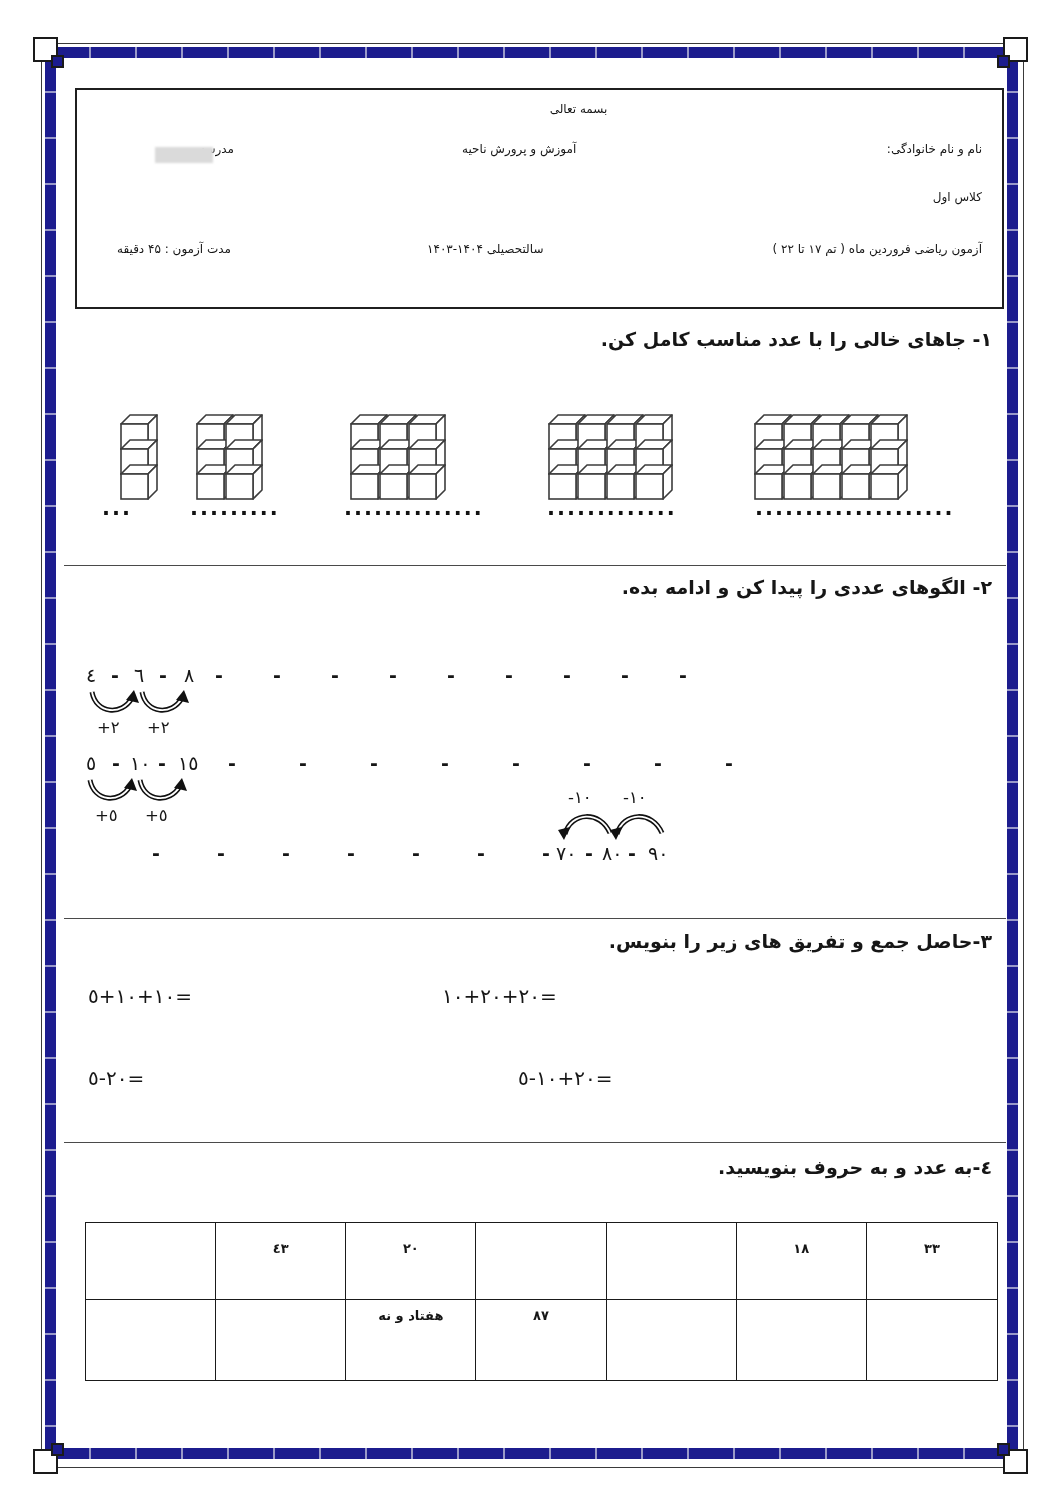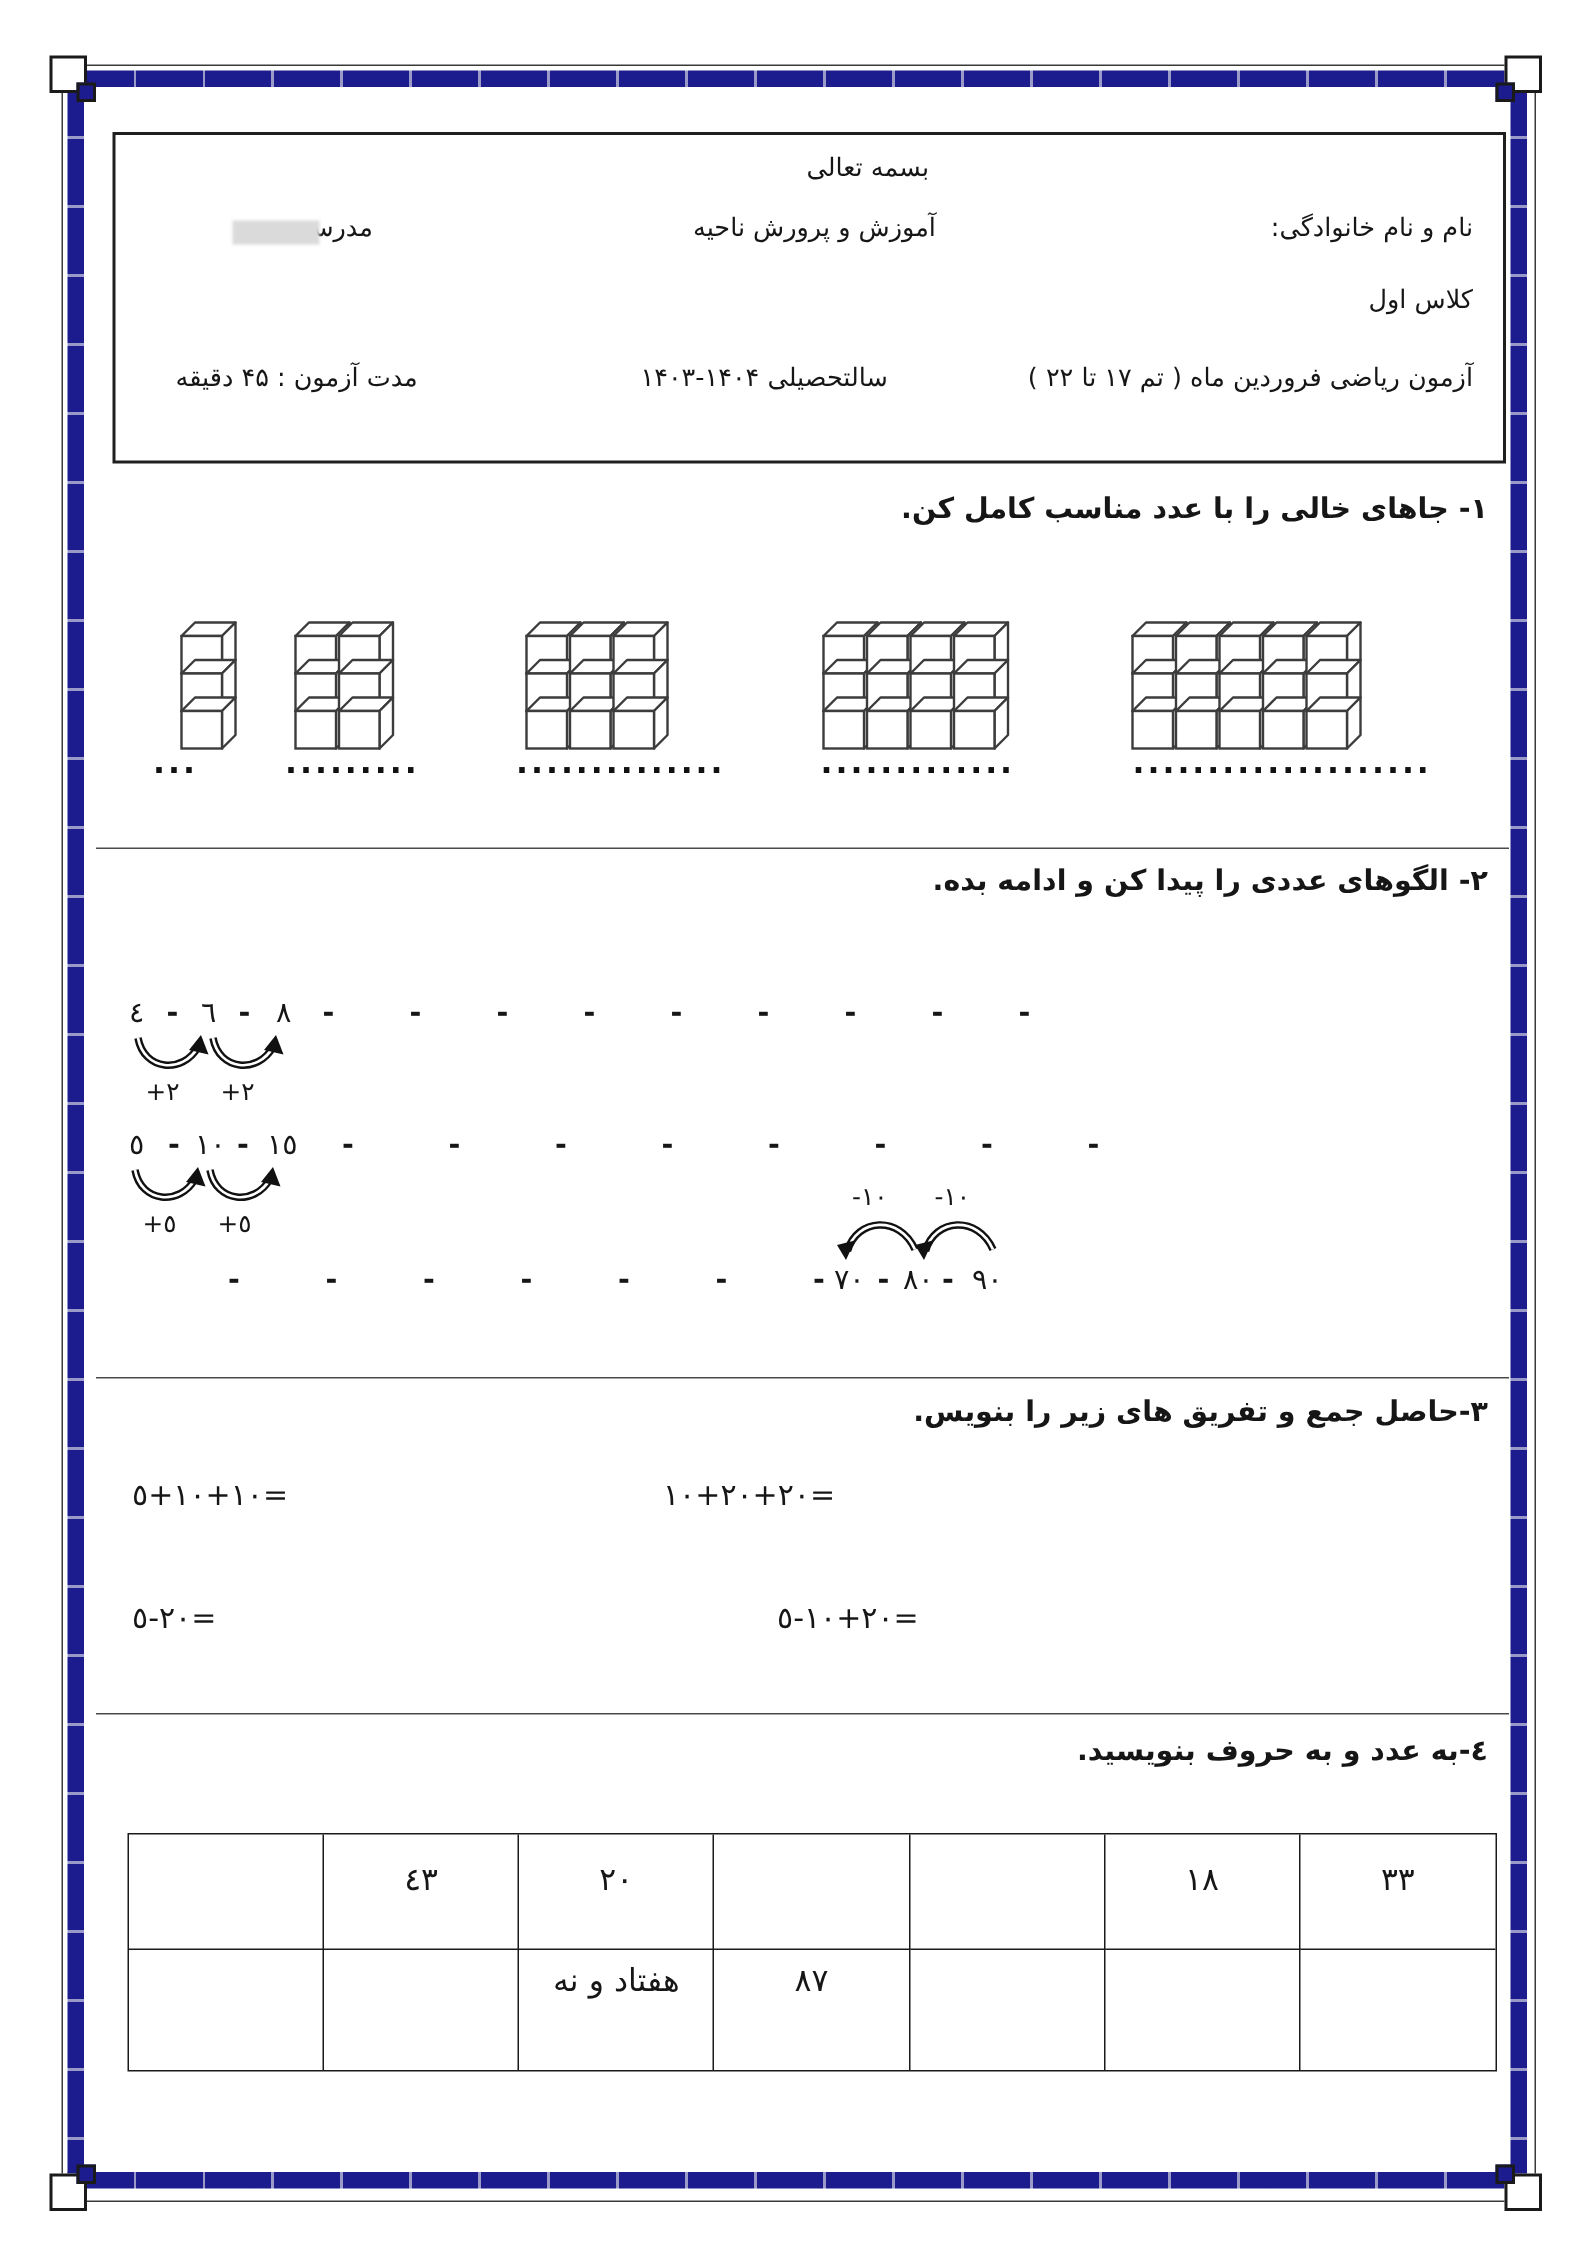--- a/index.html
+++ b/index.html
@@ -16,21 +16,21 @@
   .bar.top{top:47px;} .bar.bot{top:1448px;}
   .bar.left{left:45px;} .bar.right{left:1007px;}
   .corner{position:absolute;width:21px;height:21px;background:#fff;border:2.5px solid #1a1a1a;z-index:3;}
   .corner::after{content:"";position:absolute;width:9px;height:9px;background:#1c1c8e;border:2.5px solid #1a1a1a;}
   .c-tl{left:33px;top:37px}.c-tl::after{right:-8px;bottom:-8px}
   .c-tr{left:1003px;top:37px}.c-tr::after{left:-8px;bottom:-8px}
   .c-bl{left:33px;bottom:26px}.c-bl::after{right:-8px;top:-8px}
   .c-br{left:1003px;bottom:26px}.c-br::after{left:-8px;top:-8px}
   
   .hbox{position:absolute;left:75px;top:88px;width:925px;height:217px;border:2px solid #1f1f1f;
-        direction:rtl;font-size:17px;}
+        direction:rtl;font-size:12px;}
   .hbox>div{position:absolute;white-space:nowrap;}
   .bism{left:0;right:-78px;top:12px;text-align:center;}
   .hname{right:20px;top:52px;}
   .horg{left:385px;top:52px;}
   .hschool{left:122px;top:52px;}
   .hblob{left:78px;top:57px;width:58px;height:16px;background:#dadada;filter:blur(1px);}
   .hclass{right:20px;top:100px;}
   .hexam{right:20px;top:152px;text-align:center;}
   .hyear{left:350px;top:152px;}
   .hdur{left:40px;top:152px;}
@@ -56,21 +56,21 @@
   .e1l{left:88px;top:984px}.e1r{left:442px;top:984px}
   .e2l{left:88px;top:1066px}.e2r{left:518px;top:1066px}
   
   #q4-table{position:absolute;left:85px;top:1222px;width:911px;display:grid;
             grid-template-columns:repeat(7,1fr);grid-template-rows:77px 80px;
             border:1.8px solid #1a1a1a;direction:ltr;}
   .tcell{border-right:1.5px solid #1a1a1a;text-align:center;font-size:19px;direction:rtl;}
   .tcell:nth-child(7n){border-right:none;}
   .tcell.r1{border-bottom:1.5px solid #1a1a1a;padding-top:18px;}
   .tcell.r2{padding-top:8px;}
-  .tcell.words{font-size:21px;}
+  .tcell.words{font-size:13px;font-weight:bold;}
 </style>
 </head>
 <body>
 
 <div id="page">
 
   <div class="hairline"></div>
   <div class="bar h top"></div>
   <div class="bar h bot"></div>
   <div class="bar v left"></div>

